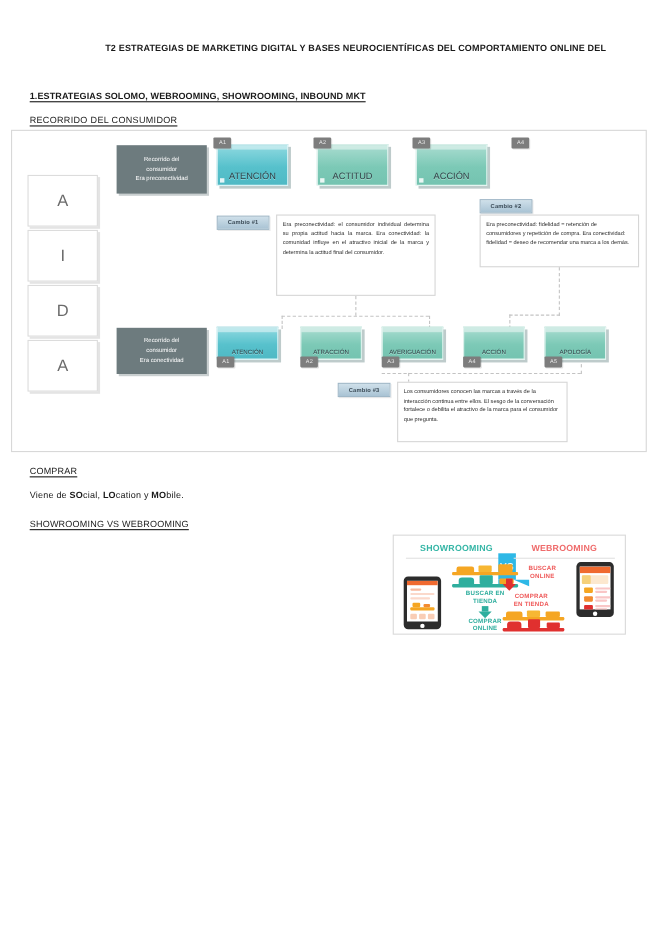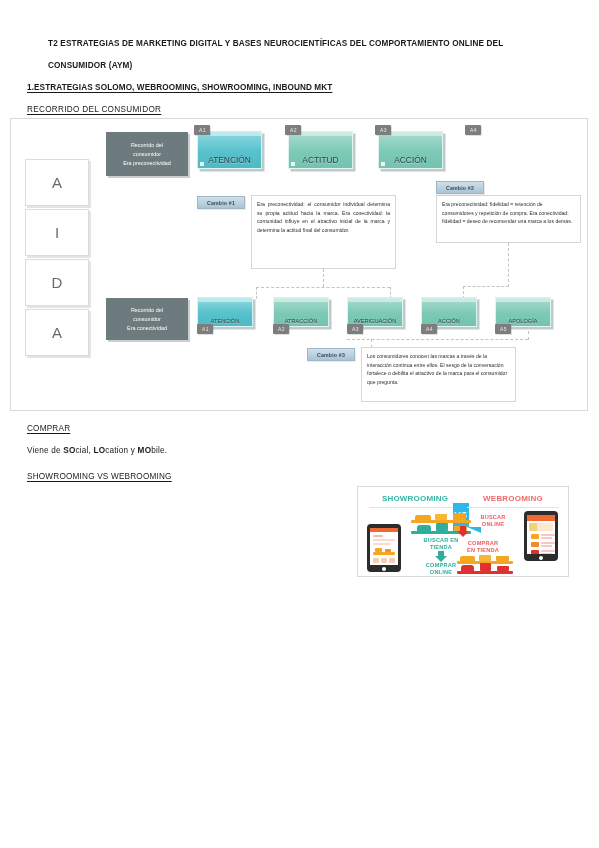--- a/index.html
+++ b/index.html
@@ -6,21 +6,21 @@
   body{
     width:599px;height:848px;position:relative;overflow:hidden;
     font-family:"Liberation Sans", sans-serif;
     color:#2b2b2b;
   }
   .page{position:absolute;left:0;top:0;width:599px;height:848px;background:#fff;}
 
   
   .doc-title{
     position:absolute;left:48px;top:33px;width:503px;
-    text-align:left;font-size:8.2px;font-weight:bold;letter-spacing:.15px;
+    text-align:right;font-size:8.2px;font-weight:bold;letter-spacing:.15px;
     line-height:22px;color:#1a1a1a;
   }
   .doc-title .l2{display:block;}
   .h-section{
     position:absolute;left:27px;font-size:8.2px;font-weight:bold;
     color:#1a1a1a;letter-spacing:.1px;
   }
   .h-section.one{top:83px;}
   .h-sub{
     position:absolute;left:27px;font-size:8.2px;font-weight:normal;
@@ -157,21 +157,20 @@
   .shelf .plank{position:absolute;height:3px;border-radius:1px;}
   .shelf .item{position:absolute;border-radius:1px;}
 </style>
 </head>
 <body>
 
 <div class="page">
 
   <div class="doc-title">
     <span>T2 ESTRATEGIAS DE MARKETING DIGITAL Y BASES NEUROCIENTÍFICAS DEL COMPORTAMIENTO ONLINE DEL</span>
-    <span class="l2">CONSUMIDOR (AYM)</span>
   </div>
 
   <div class="h-section one u">1.ESTRATEGIAS SOLOMO, WEBROOMING, SHOWROOMING, INBOUND MKT</div>
   <div class="h-sub recorrido u">RECORRIDO DEL CONSUMIDOR</div>
 
   <div class="diagram">
 
     <div class="aida">
       <div class="aida-box">A</div>
       <div class="aida-box">I</div>

